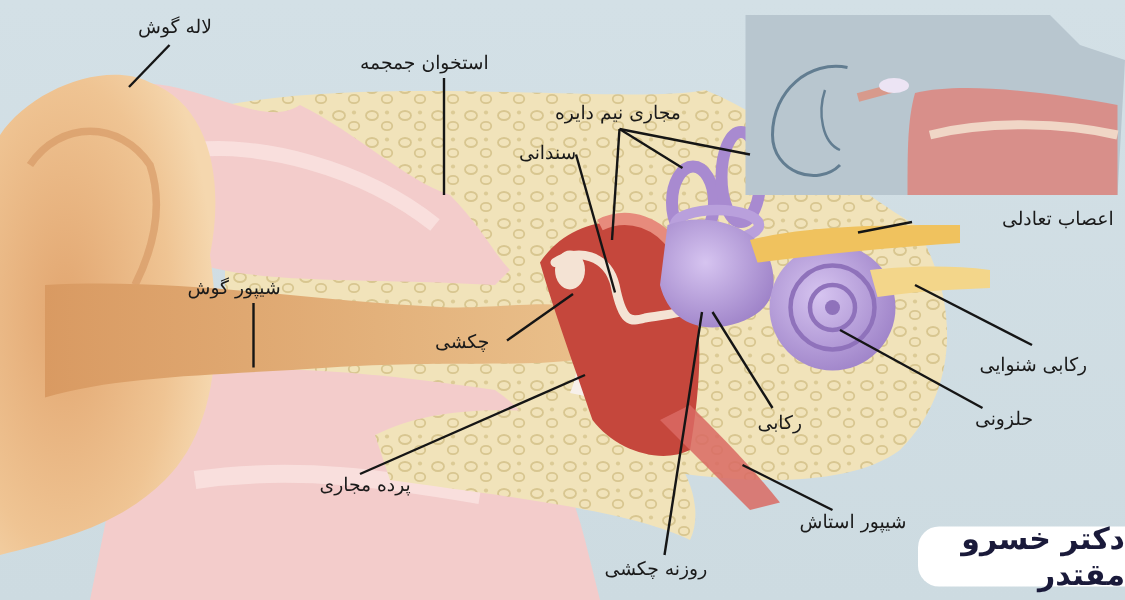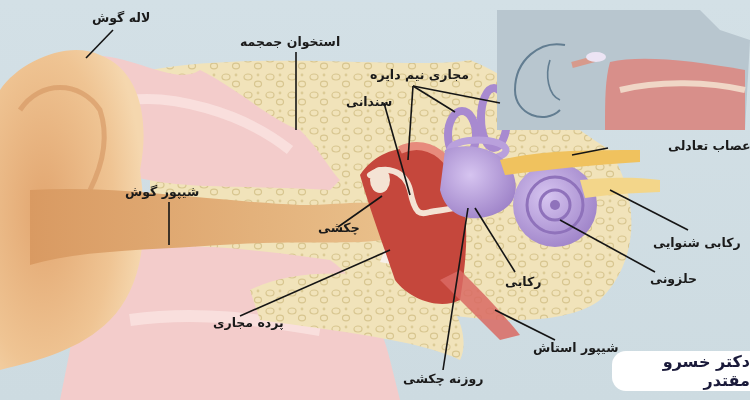--- a/index.html
+++ b/index.html
@@ -1,23 +1,23 @@
 <!DOCTYPE html>
 <html><head>
 <meta charset="utf-8">
 <style>
   html, body { margin:0; padding:0; }
   body { width:750px; height:400px; overflow:hidden; background:#cfdde3; font-family:"DejaVu Sans", sans-serif; }
   .stage { position:relative; width:750px; height:400px; overflow:hidden;
            background:linear-gradient(180deg,#d3e0e6 0%,#cddbe1 100%); }
   svg.art { position:absolute; left:0; top:0; }
-  .label { position:absolute; font-size:12.5px; font-weight:bold; color:#1a1a1a; direction:rtl; white-space:nowrap; line-height:1; }
+  .label { position:absolute; font-size:12.5px; font-weight:normal; color:#1a1a1a; direction:rtl; white-space:nowrap; line-height:1; }
   .badge { position:absolute; left:612px; top:351px; width:138px; height:40px; background:#ffffff;
            border-radius:14px 0 0 14px; display:flex; align-items:center; justify-content:center; }
-  .badge span { font-size:16px; font-weight:bold; color:#1a1a3a; direction:rtl;padding-left:22px; }
+  .badge span { font-size:20px; font-weight:bold; color:#1a1a3a; direction:rtl;padding-left:22px; }
 </style>
 </head>
 <body>
 
 <div class="stage">
   <svg class="art" width="750" height="400" viewBox="0 0 750 400">
     <defs>
       <pattern id="bonePat" width="22" height="18" patternUnits="userSpaceOnUse">
         <rect width="22" height="18" fill="#f1e3ba"></rect>
         <ellipse cx="6" cy="5" rx="4" ry="3" fill="none" stroke="#d8c690" stroke-width="1.2"></ellipse>
@@ -109,21 +109,21 @@
       <line x1="443" y1="370" x2="468" y2="208"></line>
     </g>
   </svg>
 
   <div class="label" style="left:92px;top:12px;">لاله گوش</div>
   <div class="label" style="left:370px;top:69px;">مجاری نیم دایره</div>
   <div class="label" style="left:240px;top:36px;">استخوان جمجمه</div>
   <div class="label" style="left:346px;top:96px;">سندانی</div>
   <div class="label" style="left:668px;top:140px;">اعصاب تعادلی</div>
   <div class="label" style="left:125px;top:186px;">شیپور گوش</div>
-  <div class="label" style="left:290px;top:222px;margin-left:28px;">چکشی</div>
+  <div class="label" style="left:290px;top:222px;">چکشی</div>
   <div class="label" style="left:653px;top:237px;">رکابی شنوایی</div>
   <div class="label" style="left:650px;top:273px;">حلزونی</div>
   <div class="label" style="left:505px;top:276px;">رکابی</div>
   <div class="label" style="left:213px;top:317px;">پرده مجاری</div>
   <div class="label" style="left:533px;top:342px;">شیپور استاش</div>
   <div class="label" style="left:403px;top:373px;">روزنه چکشی</div>
 
   <div class="badge">
     <span>دکتر خسرو مقتدر</span>
   </div>

